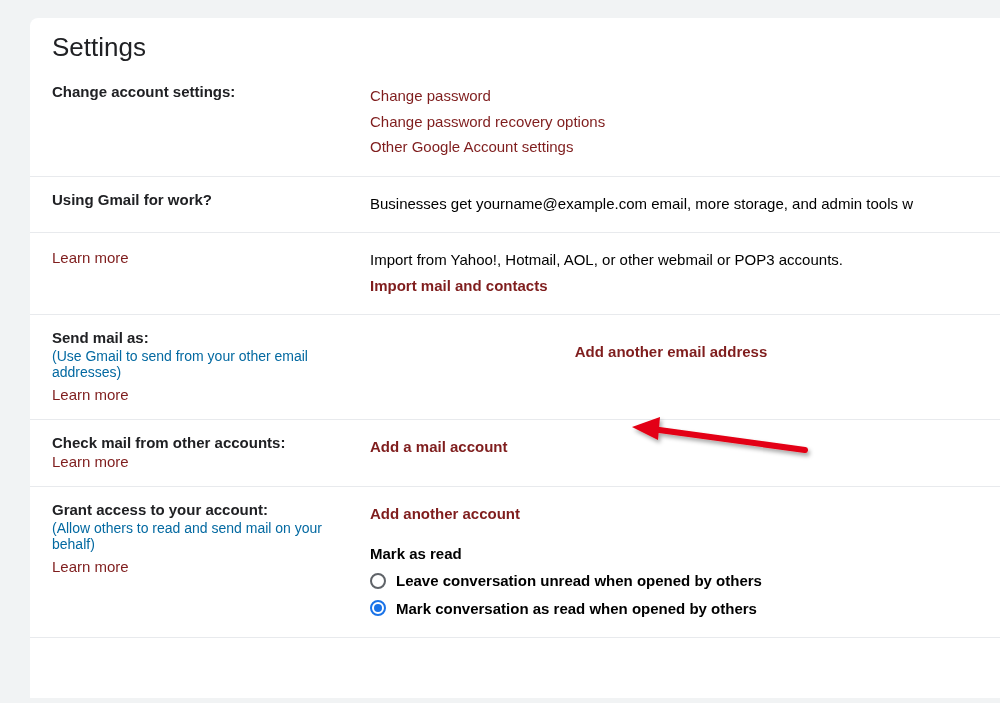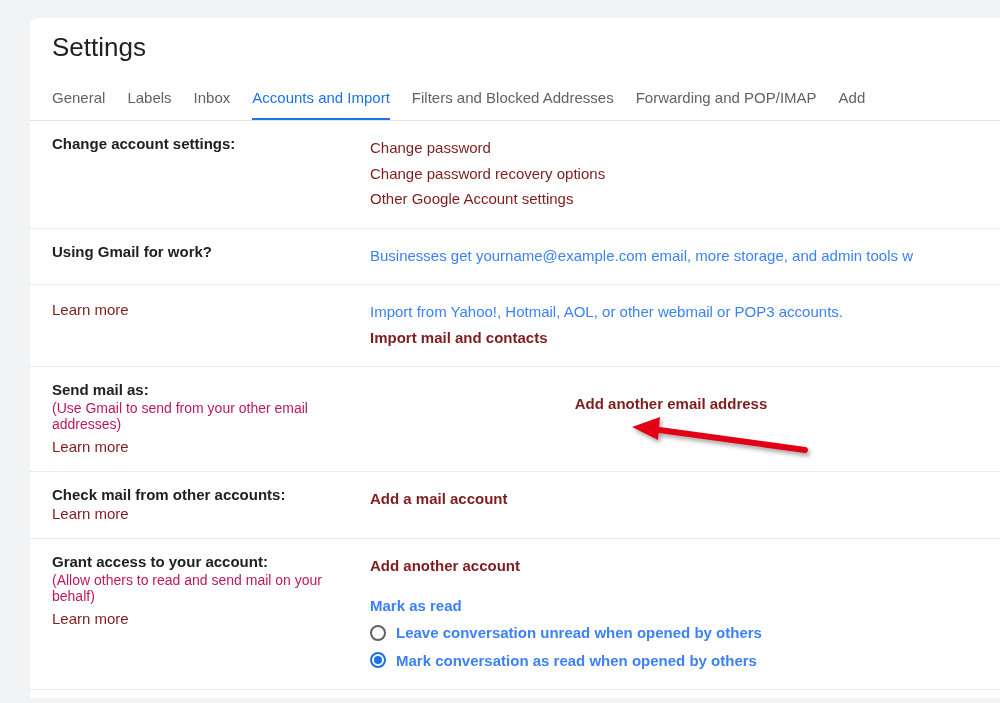--- a/index.html
+++ b/index.html
@@ -60,35 +60,35 @@
       flex: 1;
       min-width: 0;
     }
     .label-title {
       font-weight: 700;
       font-size: 15px;
       color: #202124;
     }
     .label-sub {
       font-size: 14px;
-      color: #be185d;
+      color: #0369a1;
       margin-top: 2px;
     }
     a.link {
       color: #7f1d1d;
       text-decoration: none;
       font-size: 15px;
       cursor: pointer;
     }
     a.link-bold {
       font-weight: 700;
     }
     .right-col > * { display: block; line-height: 1.7; }
     .right-col .plain-text {
-      color: #3b82f6;
+      color: #000000;
       font-size: 15px;
     }
     .radio-row {
       display: flex;
       align-items: center;
       gap: 10px;
       margin-top: 2px;
     }
     .radio {
       width: 16px; height: 16px;
@@ -118,29 +118,20 @@
     .mt-14 { margin-top: 14px; }
     .mt-2 { margin-top: 2px; }
   </style>
 </head>
 <body>
 
 <div class="container">
 
   <h1 class="page-title">Settings</h1>
 
-  <div class="tabs">
-    <div class="tab">General</div>
-    <div class="tab">Labels</div>
-    <div class="tab">Inbox</div>
-    <div class="tab active">Accounts and Import</div>
-    <div class="tab">Filters and Blocked Addresses</div>
-    <div class="tab">Forwarding and POP/IMAP</div>
-    <div class="tab">Add</div>
-  </div>
 
   <div class="section">
     <div class="left-col">
       <div class="label-title">Change account settings:</div>
     </div>
     <div class="right-col">
       <a class="link">Change password</a>
       <a class="link">Change password recovery options</a>
       <a class="link">Other Google Account settings</a>
     </div>

